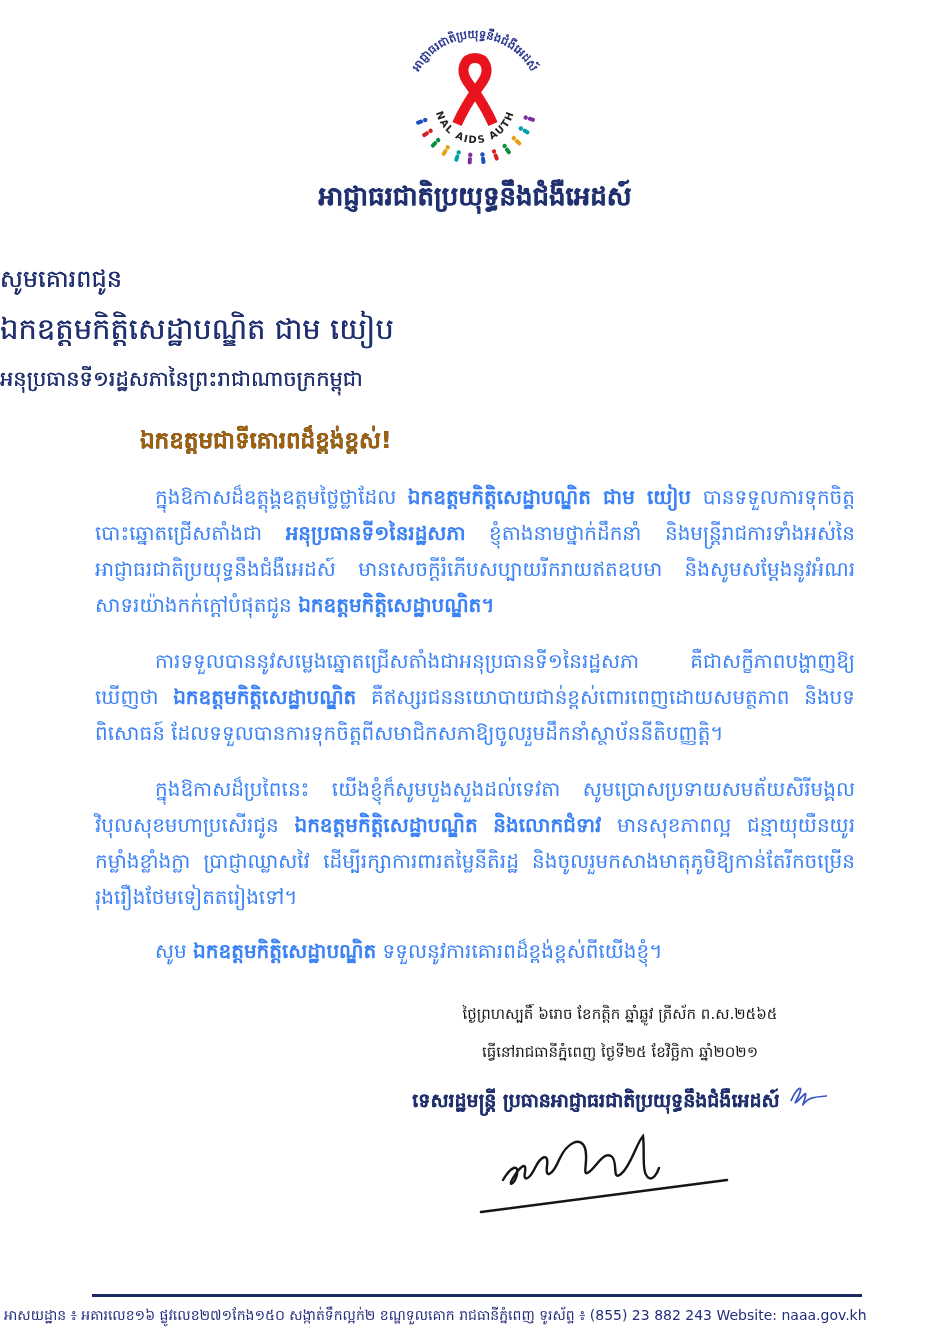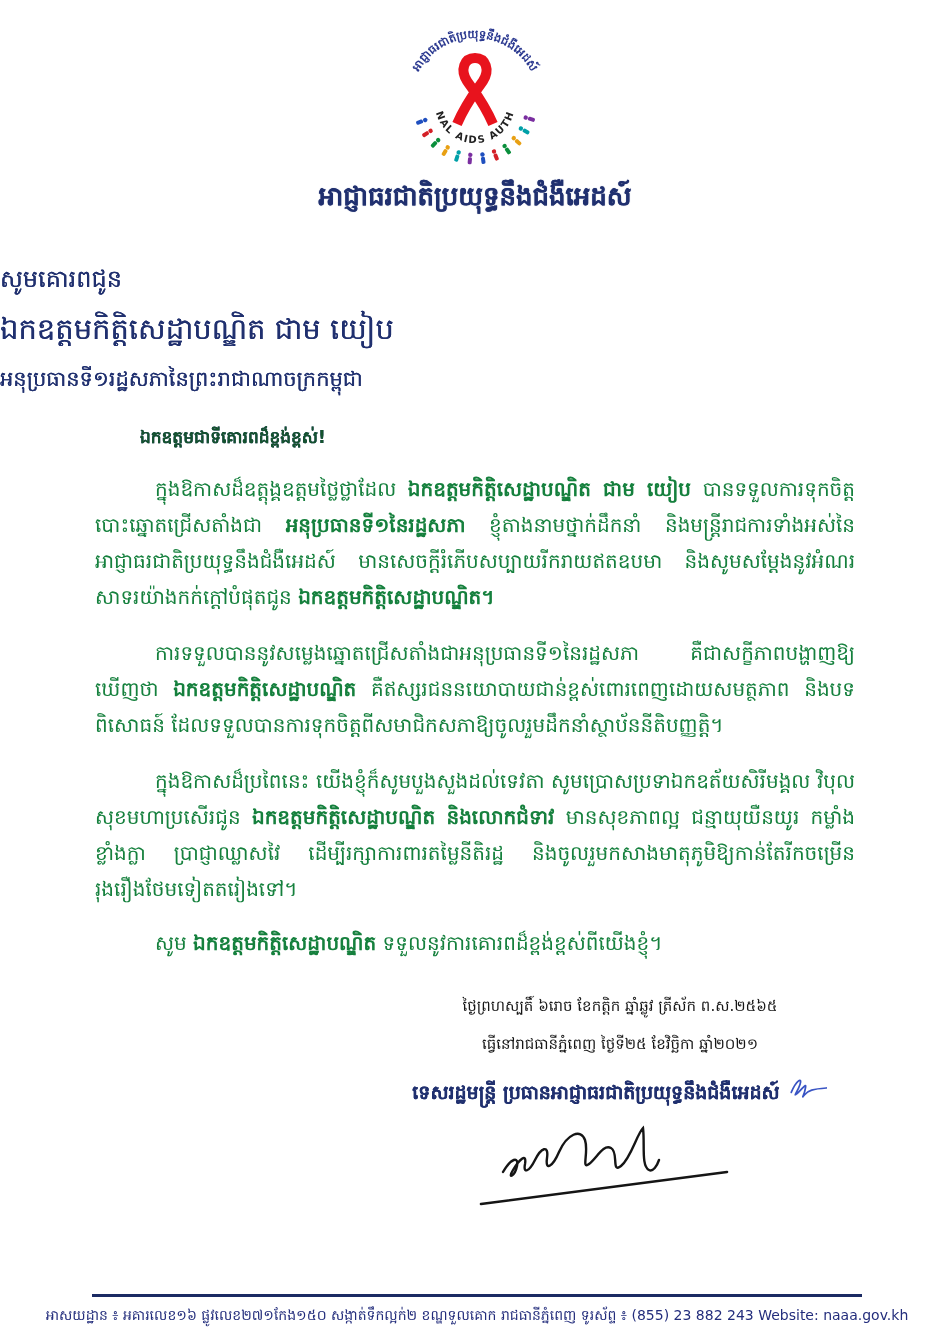--- a/index.html
+++ b/index.html
@@ -17,40 +17,40 @@
   .org-title{
     margin-top:6px;text-align:center;color:#20306f;font-weight:700;font-size:26px;
     text-shadow:0 0 .7px #20306f;
   }
   
   .addr-heading{margin-top:46px;text-align:left;color:#20306f;font-weight:400;text-shadow:0 0 .6px #20306f;}
   .addr-heading .h1{font-size:24px;}
   .addr-heading .h2{font-size:29px;margin-top:12px;}
   .addr-heading .h3{font-size:21px;margin-top:12px;}
   .salutation{
-    margin:30px 0 0 140px;color:#14532d;font-weight:700;font-size:17px;text-shadow:0 0 .6px #20306f;
+    margin:30px 0 0 140px;color:#a16207;font-weight:700;font-size:23px;text-shadow:0 0 .6px #20306f;
   }
   .body-p{
     margin:20px 95px 0;font-size:20px;line-height:36px;text-align:justify;
-    text-indent:60px;color:#15803d;
+    text-indent:60px;color:#3b82f6;
   }
   .body-p b{font-weight:700;}
   .closing{margin-top:18px;}
   
   .right-col{width:580px;margin:26px 40px 0 auto;text-align:center;}
   .date-line{font-size:15px;line-height:38px;color:#161616;}
   .sig-title{
     margin-top:8px;color:#20306f;font-weight:700;font-size:19px;text-shadow:0 0 .6px #20306f;
     white-space:nowrap;
   }
   .sig-title svg{vertical-align:-6px;margin-left:6px;}
   .sig-draw{display:block;margin:8px auto 0;}
   .sig-name{margin-top:16px;color:#20306f;font-weight:700;font-size:27px;text-shadow:0 0 .7px #20306f;}
   
-  .footer{position:absolute;left:4px;right:0;bottom:16px;text-align:center;}
+  .footer{position:absolute;left:4px;right:0;bottom:16px;}
   .footer .rule{height:3px;background:#1b2a63;margin:0 88px;}
   .footer .addr{margin-top:9px;color:#232d7c;font-size:14px;font-weight:500;}
 </style>
 </head>
 <body>
 
 <div class="page">
 
   <div class="logo-wrap">
     <svg viewBox="0 0 150 150">
@@ -128,21 +128,21 @@
     <div class="h2">ឯកឧត្តមកិត្តិសេដ្ឋាបណ្ឌិត ជាម យៀប</div>
     <div class="h3">អនុប្រធានទី១រដ្ឋសភានៃព្រះរាជាណាចក្រកម្ពុជា</div>
   </div>
 
   <div class="salutation">ឯកឧត្តមជាទីគោរពដ៏ខ្ពង់ខ្ពស់!</div>
 
   <p class="body-p"><span>ក្នុងឱកាសដ៏ឧត្តុង្គឧត្តមថ្លៃថ្លាដែល </span><b>ឯកឧត្តមកិត្តិសេដ្ឋាបណ្ឌិត ជាម យៀប</b><span> បានទទួលការទុកចិត្តបោះឆ្នោតជ្រើសតាំងជា </span><b>អនុប្រធានទី១នៃរដ្ឋសភា</b><span> ខ្ញុំតាងនាមថ្នាក់ដឹកនាំ និងមន្ត្រីរាជការទាំងអស់នៃអាជ្ញាធរជាតិប្រយុទ្ធនឹងជំងឺអេដស៍ មានសេចក្តីរំភើបសប្បាយរីករាយឥតឧបមា និងសូមសម្តែងនូវអំណរសាទរយ៉ាងកក់ក្តៅបំផុតជូន </span><b>ឯកឧត្តមកិត្តិសេដ្ឋាបណ្ឌិត។</b></p>
 
   <p class="body-p"><span>ការទទួលបាននូវសម្លេងឆ្នោតជ្រើសតាំងជាអនុប្រធានទី១នៃរដ្ឋសភា គឺជាសក្ខីភាពបង្ហាញឱ្យឃើញថា </span><b>ឯកឧត្តមកិត្តិសេដ្ឋាបណ្ឌិត</b><span> គឺឥស្សរជននយោបាយជាន់ខ្ពស់ពោរពេញដោយសមត្ថភាព និងបទពិសោធន៍ ដែលទទួលបានការទុកចិត្តពីសមាជិកសភាឱ្យចូលរួមដឹកនាំស្ថាប័ននីតិបញ្ញត្តិ។</span></p>
 
-  <p class="body-p"><span>ក្នុងឱកាសដ៏ប្រពៃនេះ យើងខ្ញុំក៏សូមបួងសួងដល់ទេវតា សូមប្រោសប្រទាឯកឧត័យសិរីមង្គល វិបុលសុខមហាប្រសើរជូន </span><b>ឯកឧត្តមកិត្តិសេដ្ឋាបណ្ឌិត</b><span> </span><b>និងលោកជំទាវ</b><span> មានសុខភាពល្អ ជន្មាយុយឺនយូរ កម្លាំងខ្លាំងក្លា ប្រាជ្ញាឈ្លាសវៃ ដើម្បីរក្សាការពារតម្លៃនីតិរដ្ឋ និងចូលរួមកសាងមាតុភូមិឱ្យកាន់តែរីកចម្រើនរុងរឿងថែមទៀតតរៀងទៅ។</span></p>
+  <p class="body-p"><span>ក្នុងឱកាសដ៏ប្រពៃនេះ យើងខ្ញុំក៏សូមបួងសួងដល់ទេវតា សូមប្រោសប្រទាយសមត័យសិរីមង្គល វិបុលសុខមហាប្រសើរជូន </span><b>ឯកឧត្តមកិត្តិសេដ្ឋាបណ្ឌិត</b><span> </span><b>និងលោកជំទាវ</b><span> មានសុខភាពល្អ ជន្មាយុយឺនយូរ កម្លាំងខ្លាំងក្លា ប្រាជ្ញាឈ្លាសវៃ ដើម្បីរក្សាការពារតម្លៃនីតិរដ្ឋ និងចូលរួមកសាងមាតុភូមិឱ្យកាន់តែរីកចម្រើនរុងរឿងថែមទៀតតរៀងទៅ។</span></p>
 
   <p class="body-p closing"><span>សូម </span><b>ឯកឧត្តមកិត្តិសេដ្ឋាបណ្ឌិត</b><span> ទទួលនូវការគោរពដ៏ខ្ពង់ខ្ពស់ពីយើងខ្ញុំ។</span></p>
 
   <div class="right-col">
     <div class="date-line">ថ្ងៃព្រហស្បតិ៍ ៦រោច ខែកត្តិក ឆ្នាំឆ្លូវ ត្រីស័ក ព.ស.២៥៦៥</div>
     <div class="date-line">ធ្វើនៅរាជធានីភ្នំពេញ ថ្ងៃទី២៥ ខែវិច្ឆិកា ឆ្នាំ២០២១</div>
 
     <div class="sig-title"><span>ទេសរដ្ឋមន្ត្រី ប្រធានអាជ្ញាធរជាតិប្រយុទ្ធនឹងជំងឺអេដស៍</span><svg width="42" height="34" viewBox="0 0 48 34">
           <path d="M6,22 C12,8 19,4 16,13 C13,22 7,28 13,23 C19,18 24,9 22,18 C21,25 17,30 21,25 C25,20 31,18 46,17" stroke="#3a55c4" stroke-width="2" fill="none" stroke-linecap="round"></path>
         </svg></div>

